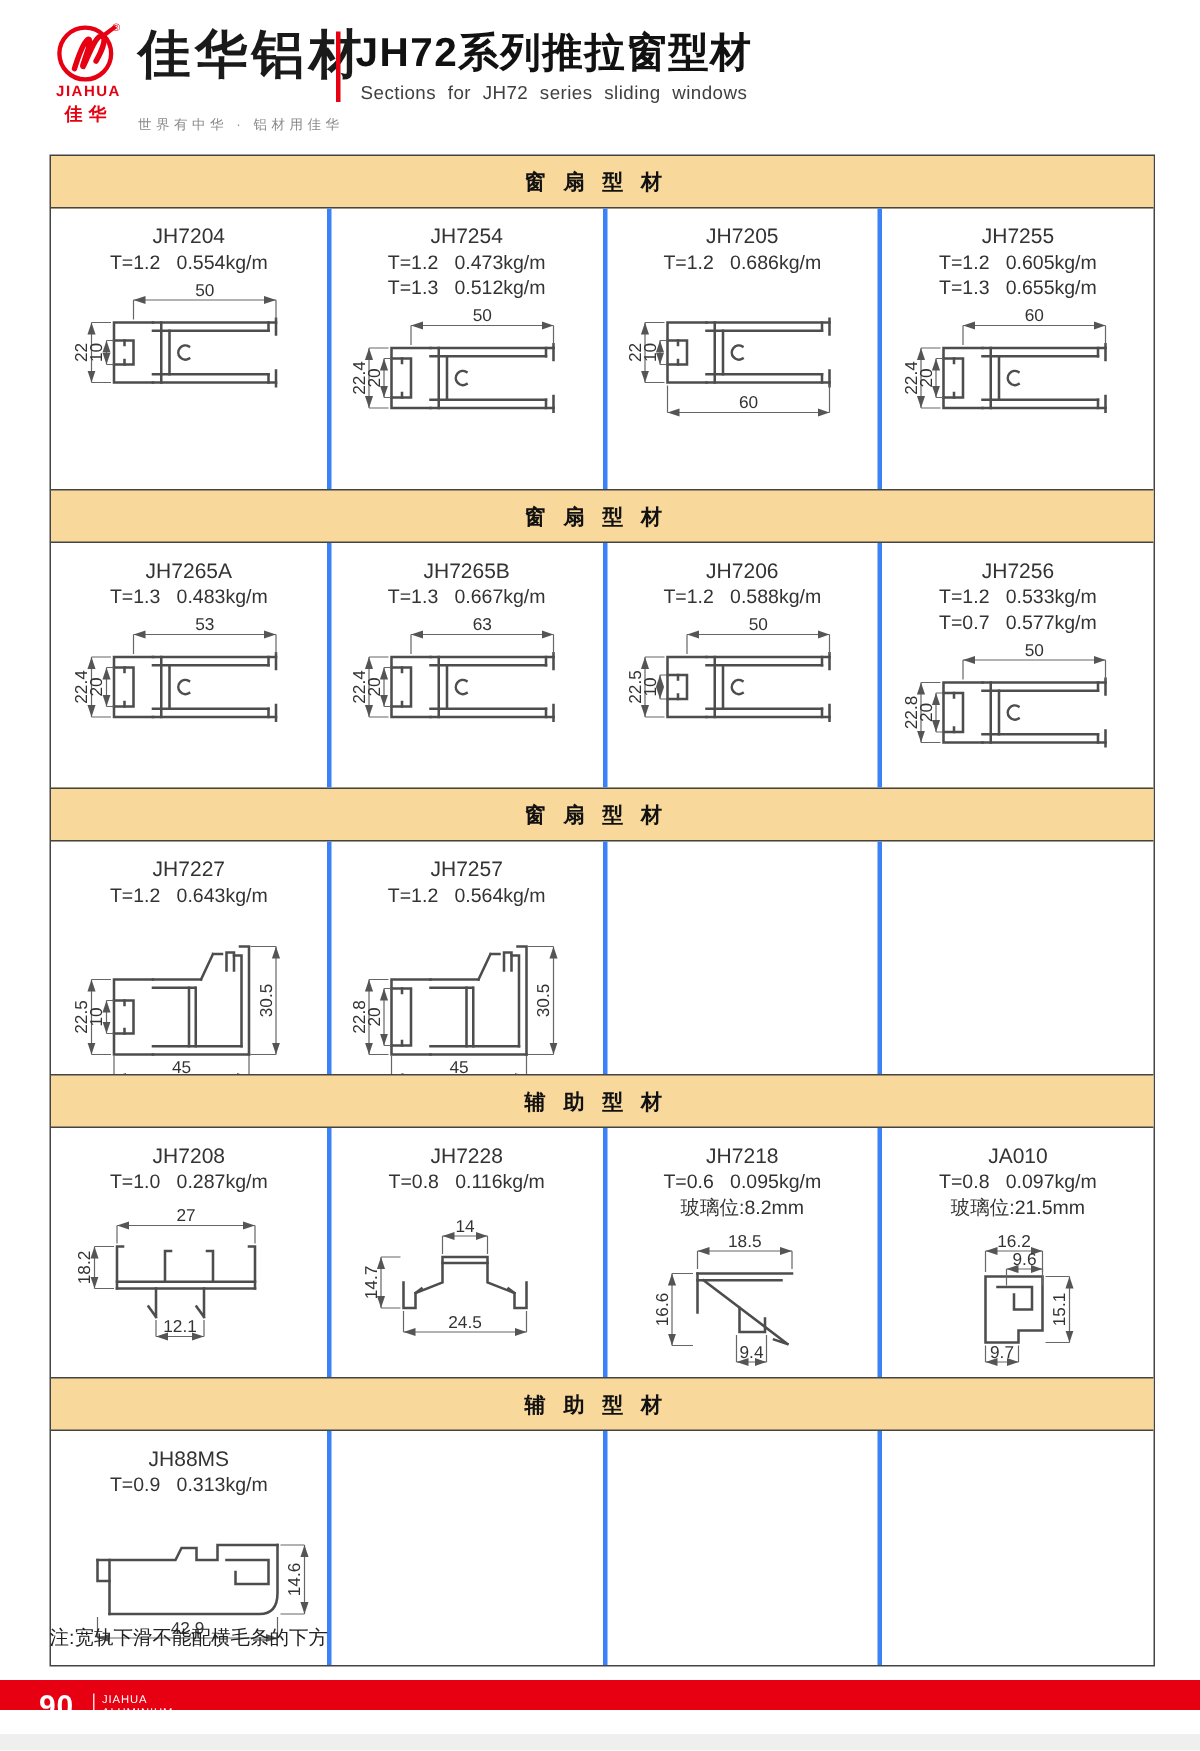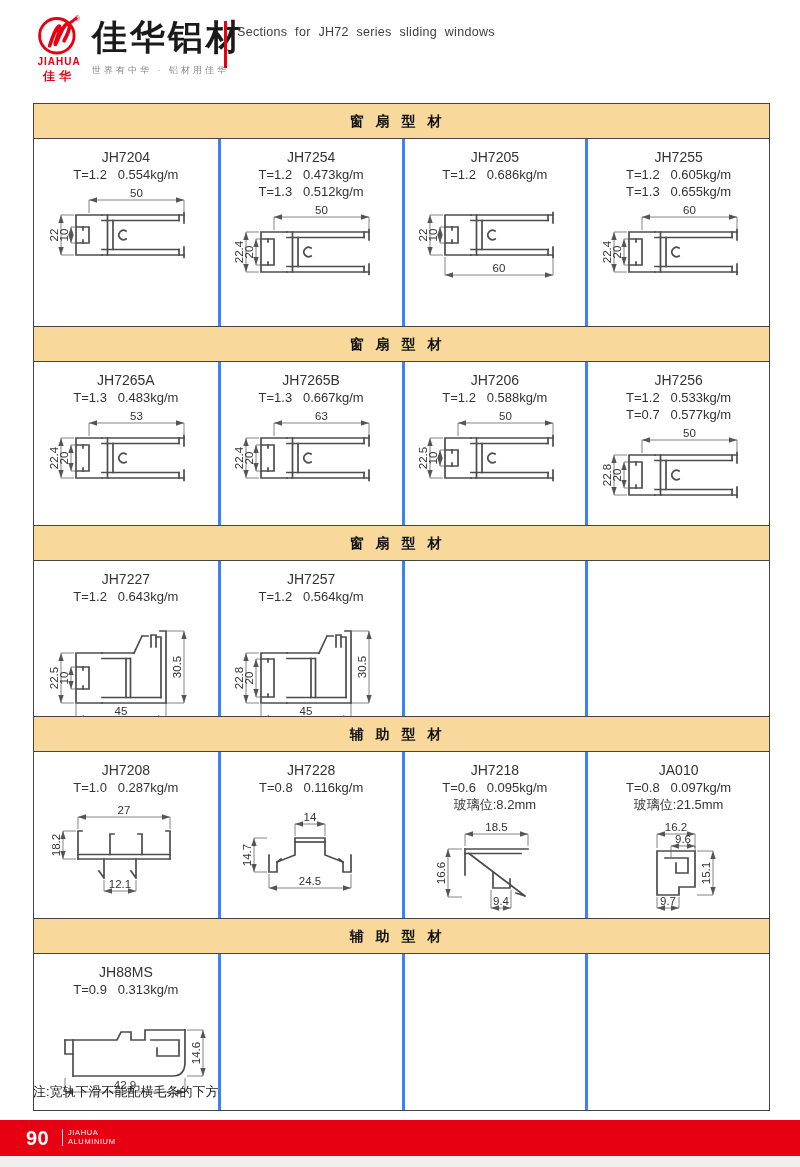--- a/index.html
+++ b/index.html
@@ -8,21 +8,21 @@
     font-family:"Liberation Sans","DejaVu Sans",sans-serif;overflow:hidden;color:#222;
   }
   
   .hdr{position:absolute;left:0;top:0;width:800px;height:100px;}
   .logo{position:absolute;left:33px;top:12px;width:52px;text-align:center;}
   .logo .mark{display:block;margin:0 auto;}
   .logo-en{color:#e60012;font-weight:bold;font-size:10px;letter-spacing:1px;margin-top:-2px;}
   .logo-cn{color:#e60012;font-weight:bold;font-size:12px;letter-spacing:4px;margin-top:1px;}
   .brand{position:absolute;left:92px;top:18px;}
   .brand-title{font-size:35px;font-weight:900;color:#1a1a1a;letter-spacing:3px;line-height:38px;}
-  .brand-slogan{font-size:9px;color:#8a8a8a;letter-spacing:3px;margin-top:8px;}
+  .brand-slogan{font-size:9px;color:#8a8a8a;letter-spacing:3px;margin-top:21px;}
   .vbar{position:absolute;left:224px;top:21px;width:3px;height:47px;background:#e60012;}
   .titles{position:absolute;left:237px;top:20px;}
   .title-cn{font-size:27px;font-weight:800;color:#111;letter-spacing:1px;line-height:30px;}
   .title-en{font-size:12.5px;color:#404040;margin-top:5px;word-spacing:4px;letter-spacing:.3px;text-align:center;}
   
   .table{position:absolute;left:33px;top:103px;width:737px;border:1.5px solid #444;box-sizing:border-box;background:#fff;}
   .band{height:34px;line-height:34px;text-align:center;background:#f8d99b;
         border-top:1px solid #444;border-bottom:1px solid #444;
         font-size:14px;font-weight:bold;color:#111;letter-spacing:.85em;}
   .table > .band:first-child{border-top:none;}
@@ -30,21 +30,21 @@
   .cell{flex:1 1 25%;box-sizing:border-box;padding-top:9px;text-align:center;overflow:hidden;}
   .cell + .cell{border-left:3px solid #3b82f6;}
   .code{font-size:14px;color:#333;line-height:18px;}
   .spec{font-size:13px;color:#333;line-height:17px;white-space:pre;}
   .drawing{display:block;margin:2px auto 0;}
   .prof{fill:none;stroke:#4d4d4d;stroke-width:1.7;stroke-linecap:square;}
   .dim{fill:none;stroke:#666;stroke-width:.8;}
   .dt{font-size:11.5px;fill:#333;font-family:"Liberation Sans","DejaVu Sans",sans-serif;}
   
   .note{position:absolute;left:33px;top:1083px;font-size:13px;color:#222;}
-  .redbar{position:absolute;left:0;top:1120px;width:800px;height:36px;background:#e60012;color:#fff;}
+  .redbar{position:absolute;left:0;top:1120px;width:800px;height:20px;background:#e60012;color:#fff;}
   .pageno{position:absolute;left:26px;top:7px;font-size:20px;font-weight:bold;letter-spacing:.5px;}
   .fdiv{position:absolute;left:62px;top:9px;width:1px;height:17px;background:#fff;opacity:.85;}
   .fbrand{position:absolute;left:68px;top:9px;font-size:7.5px;line-height:8.5px;letter-spacing:.6px;}
   .fbrand span{display:block;}
   .fnote{position:absolute;right:14px;top:12px;font-size:11px;letter-spacing:2px;white-space:nowrap;}
   .bottomstrip{position:absolute;left:0;top:1156px;width:800px;height:11px;background:#efefef;}
   .hiddefs{position:absolute;width:0;height:0;}
 </style>
 </head>
 <body>
@@ -70,20 +70,21 @@
     </svg>
     <div class="logo-en">JIAHUA</div>
     <div class="logo-cn">佳华</div>
   </div>
   <div class="brand">
     <div class="brand-title">佳华铝材</div>
     <div class="brand-slogan">世界有中华 · 铝材用佳华</div>
   </div>
   <div class="vbar"></div>
   <div class="titles">
+    <div class="title-cn">JH72系列推拉窗型材</div>
     <div class="title-en">Sections for JH72 series sliding windows</div>
   </div>
 </div>
 
 <div class="table">
     <div class="band">窗扇型材</div>
     <div class="row" style="height: 187px;">
       <div class="cell">
         <div class="code">JH7204</div>
         <div class="spec">T=1.2   0.554kg/m</div>

